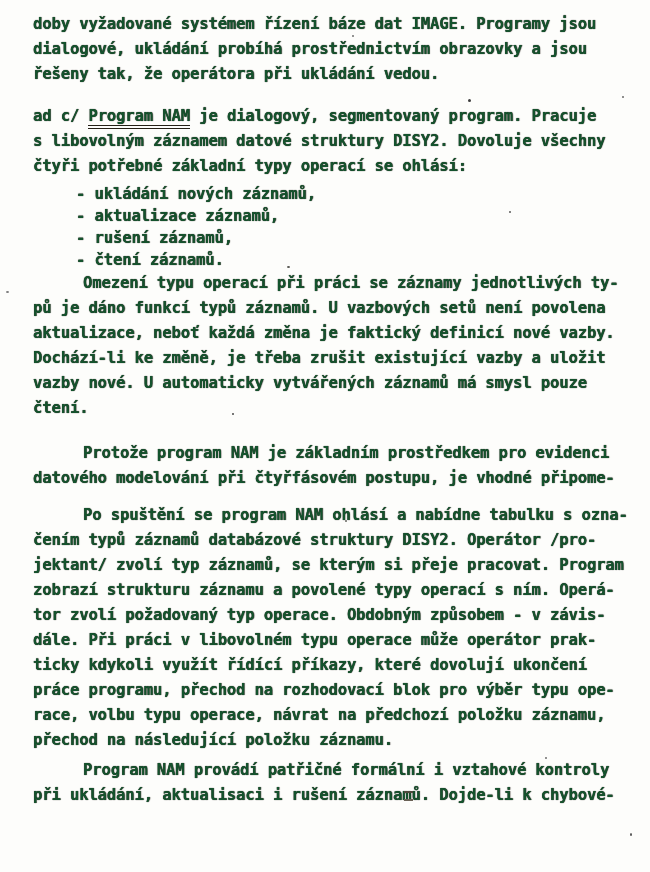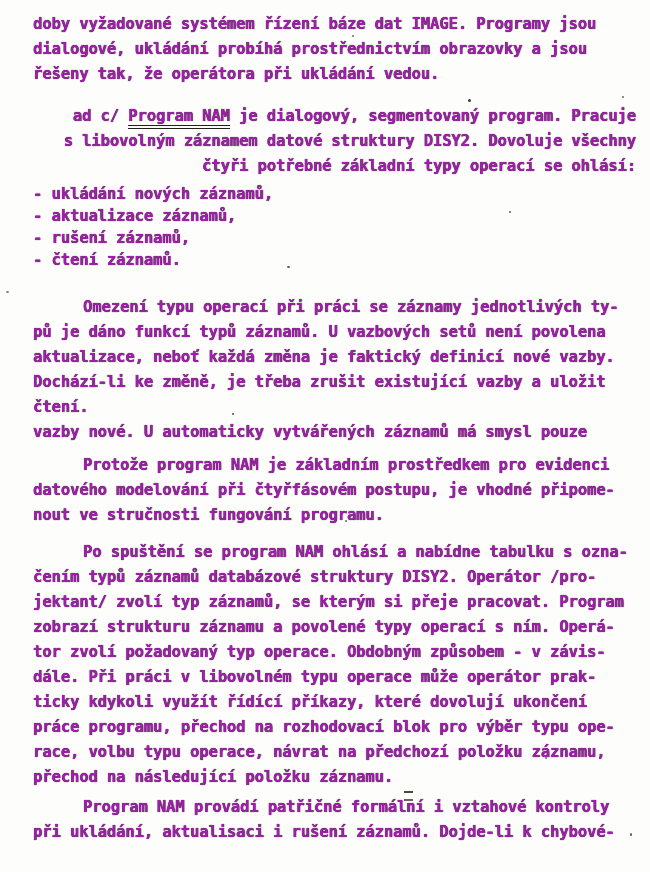--- a/index.html
+++ b/index.html
@@ -9,21 +9,21 @@
   }
   .scan-page {
     position: relative;
     width: 650px;
     height: 872px;
     background: #fdfdfb;
     overflow: hidden;
     font-family: "DejaVu Sans Mono", "Liberation Mono", monospace;
     font-size: 15.5px;
     font-weight: 700;
-    color: #a21caf;
+    color: #14532d;
     -webkit-font-smoothing: antialiased;
   }
   .text-column {
     position: absolute;
     left: 33px;
     top: 12px;
     right: 14px;
   }
   .para { margin: 0; padding: 0; }
   .ln {
@@ -31,24 +31,24 @@
     height: 25px;
     white-space: pre;
     letter-spacing: -0.1px;
     text-shadow: 0 0 0.8px rgba(20,15,8,0.95), 0.6px 0.4px 0.7px rgba(25,20,12,0.45);
   }
   .list .ln {
     line-height: 22px;
     height: 22px;
   }
   .indent { padding-left: 50px; }
-  .gap-p2   { margin-top: 17px; text-align: right; }
-  .gap-list { margin-top: 4px; }
-  .gap-p3   { margin-top: 24px; }
-  .gap-p4   { margin-top: 8px; }
+  .gap-p2   { margin-top: 17px; }
+  .gap-list { margin-top: 4px; margin-left: 43px; }
+  .gap-p3   { }
+  .gap-p4   { margin-top: 20px; }
   .gap-p5   { margin-top: 12px; }
   .gap-p6   { margin-top: 5px; }
   .u {
     border-bottom: 4px double #241f16;
     padding-bottom: 0px;
   }
   .speck {
     position: absolute;
     border-radius: 50%;
   }
@@ -85,28 +85,27 @@
       <div class="ln">- aktualizace záznamů,</div>
       <div class="ln">- rušení záznamů,</div>
       <div class="ln">- čtení záznamů.</div>
     </div>
 
     <div class="para gap-p3">
       <div class="ln indent">Omezení typu operací při práci se záznamy jednotlivých ty-</div>
       <div class="ln">pů je dáno funkcí typů záznamů. U vazbových setů není povolena</div>
       <div class="ln">aktualizace, neboť každá změna je faktický definicí nové vazby.</div>
       <div class="ln">Dochází-li ke změně, je třeba zrušit existující vazby a uložit</div>
+      <div class="ln">vazby nové. U automaticky vytvářených záznamů má smysl pouze</div>
       <div class="ln">čtení.</div>
-      <div class="ln">vazby nové. U automaticky vytvářených záznamů má smysl pouze</div>
     </div>
 
     <div class="para gap-p4">
       <div class="ln indent">Protože program NAM je základním prostředkem pro evidenci</div>
       <div class="ln">datového modelování při čtyřfásovém postupu, je vhodné připome-</div>
-      <div class="ln">nout ve stručnosti fungování programu.</div>
     </div>
 
     <div class="para gap-p5">
       <div class="ln indent">Po spuštění se program NAM ohlásí a nabídne tabulku s ozna-</div>
       <div class="ln">čením typů záznamů databázové struktury DISY2. Operátor /pro-</div>
       <div class="ln">jektant/ zvolí typ záznamů, se kterým si přeje pracovat. Program</div>
       <div class="ln">zobrazí strukturu záznamu a povolené typy operací s ním. Operá-</div>
       <div class="ln">tor zvolí požadovaný typ operace. Obdobným způsobem - v závis-</div>
       <div class="ln">dále. Při práci v libovolném typu operace může operátor prak-</div>
       <div class="ln">ticky kdykoli využít řídící příkazy, které dovolují ukončení</div>

